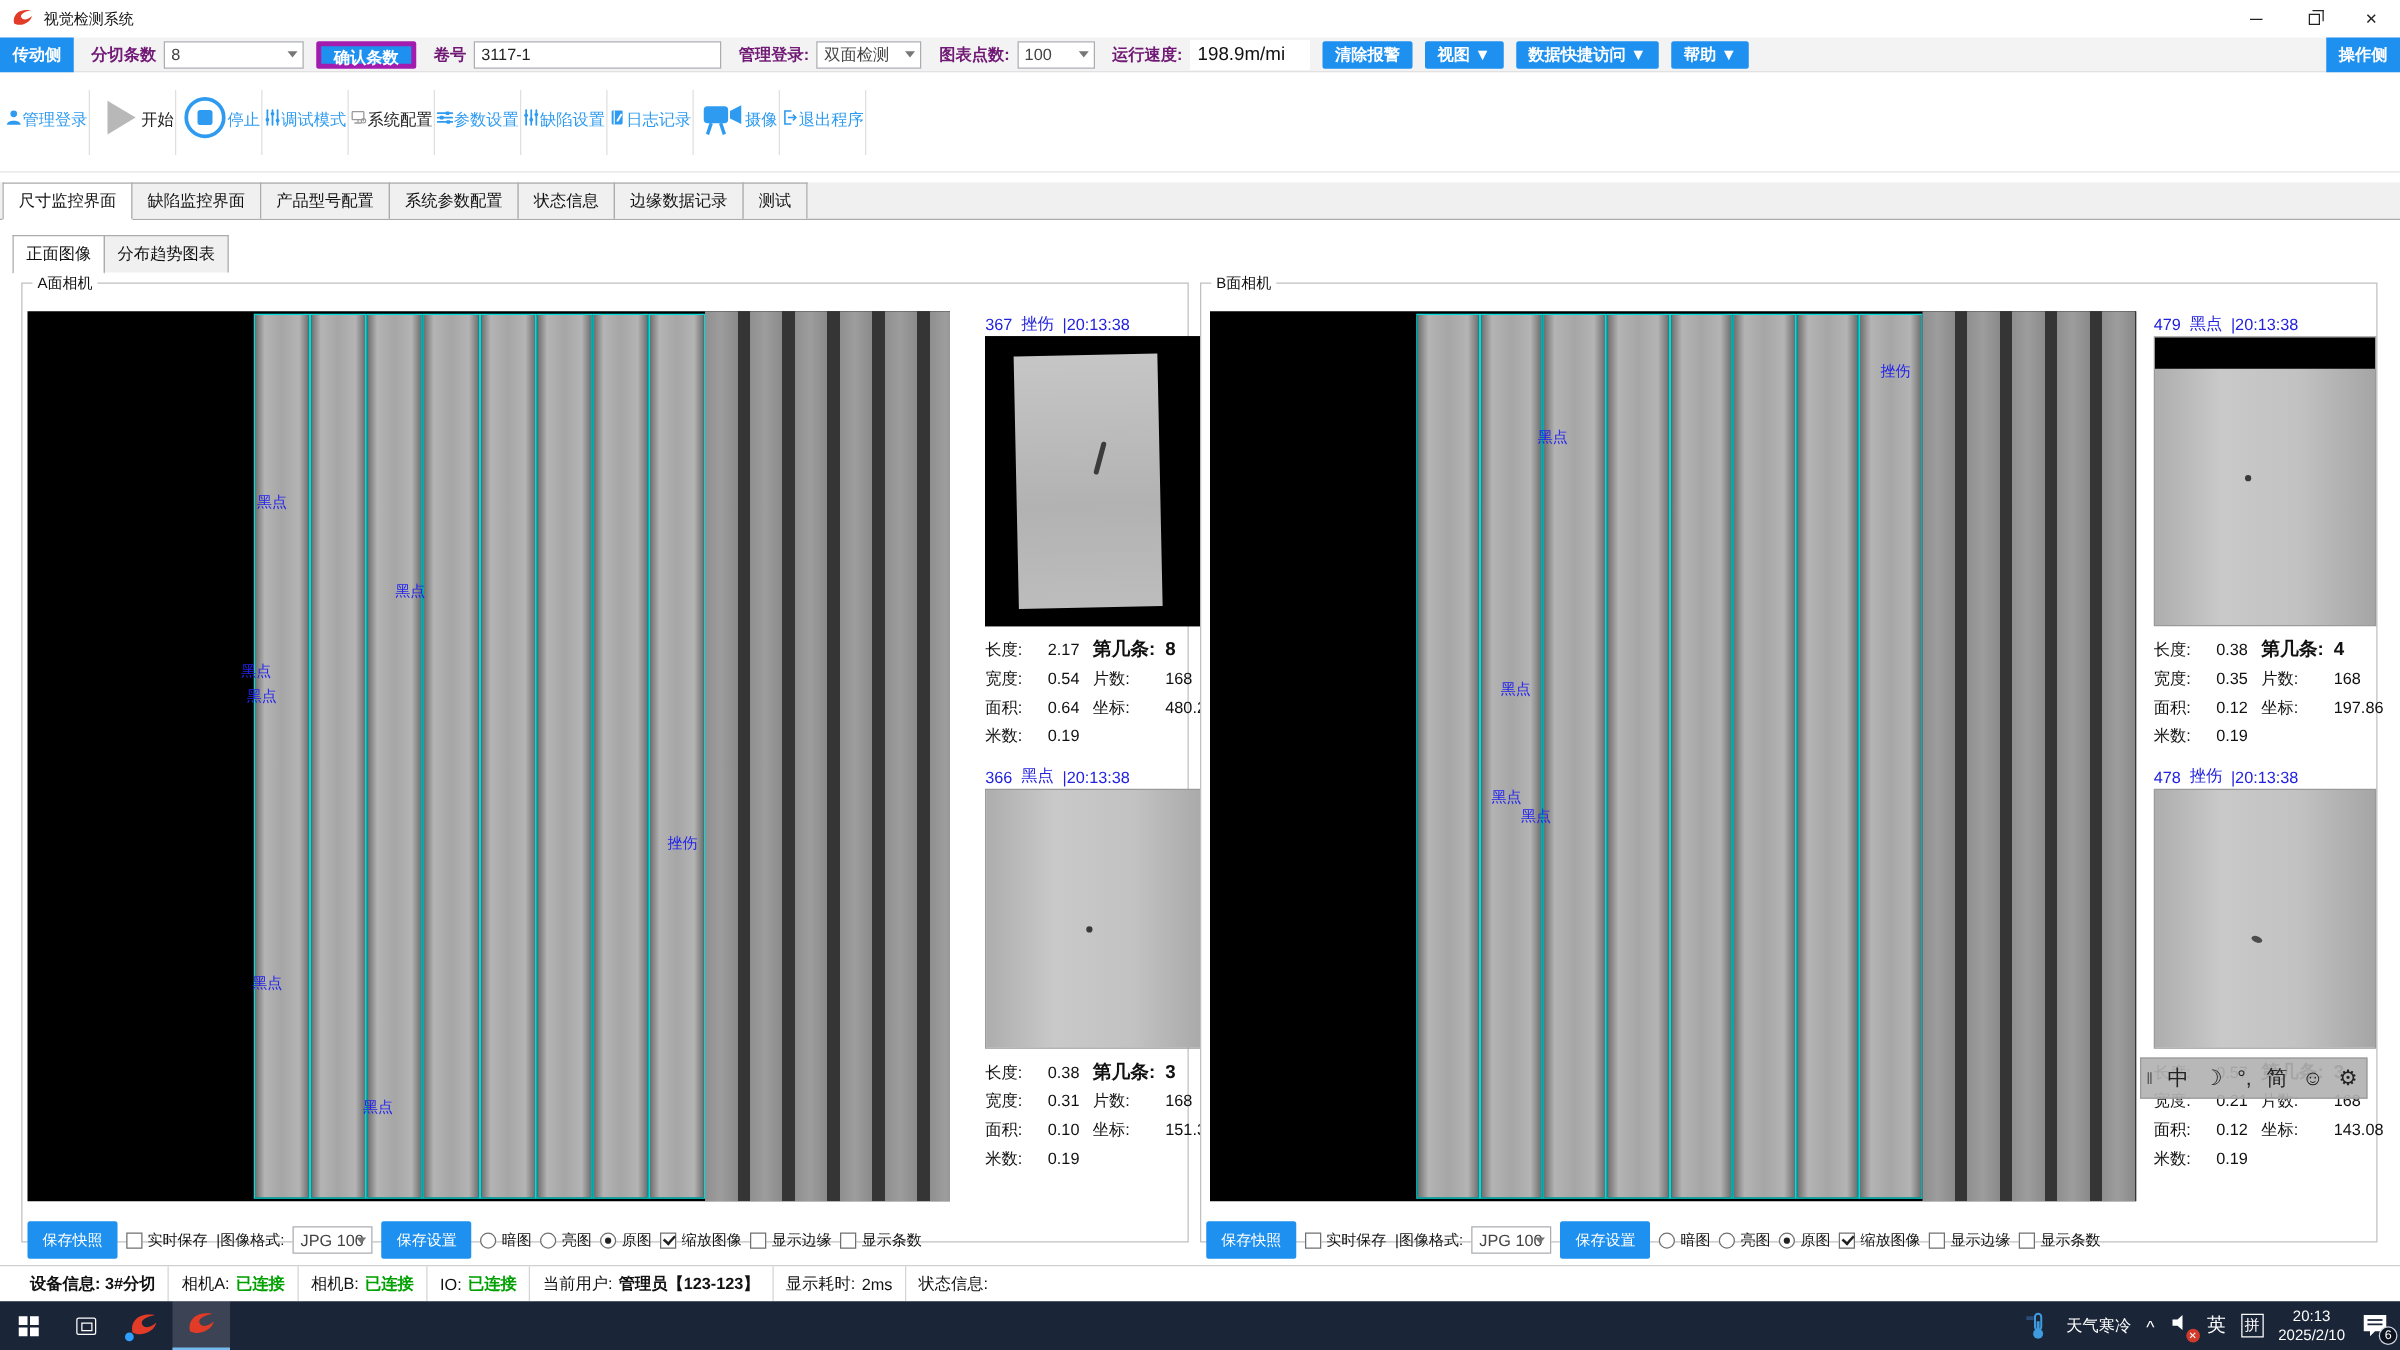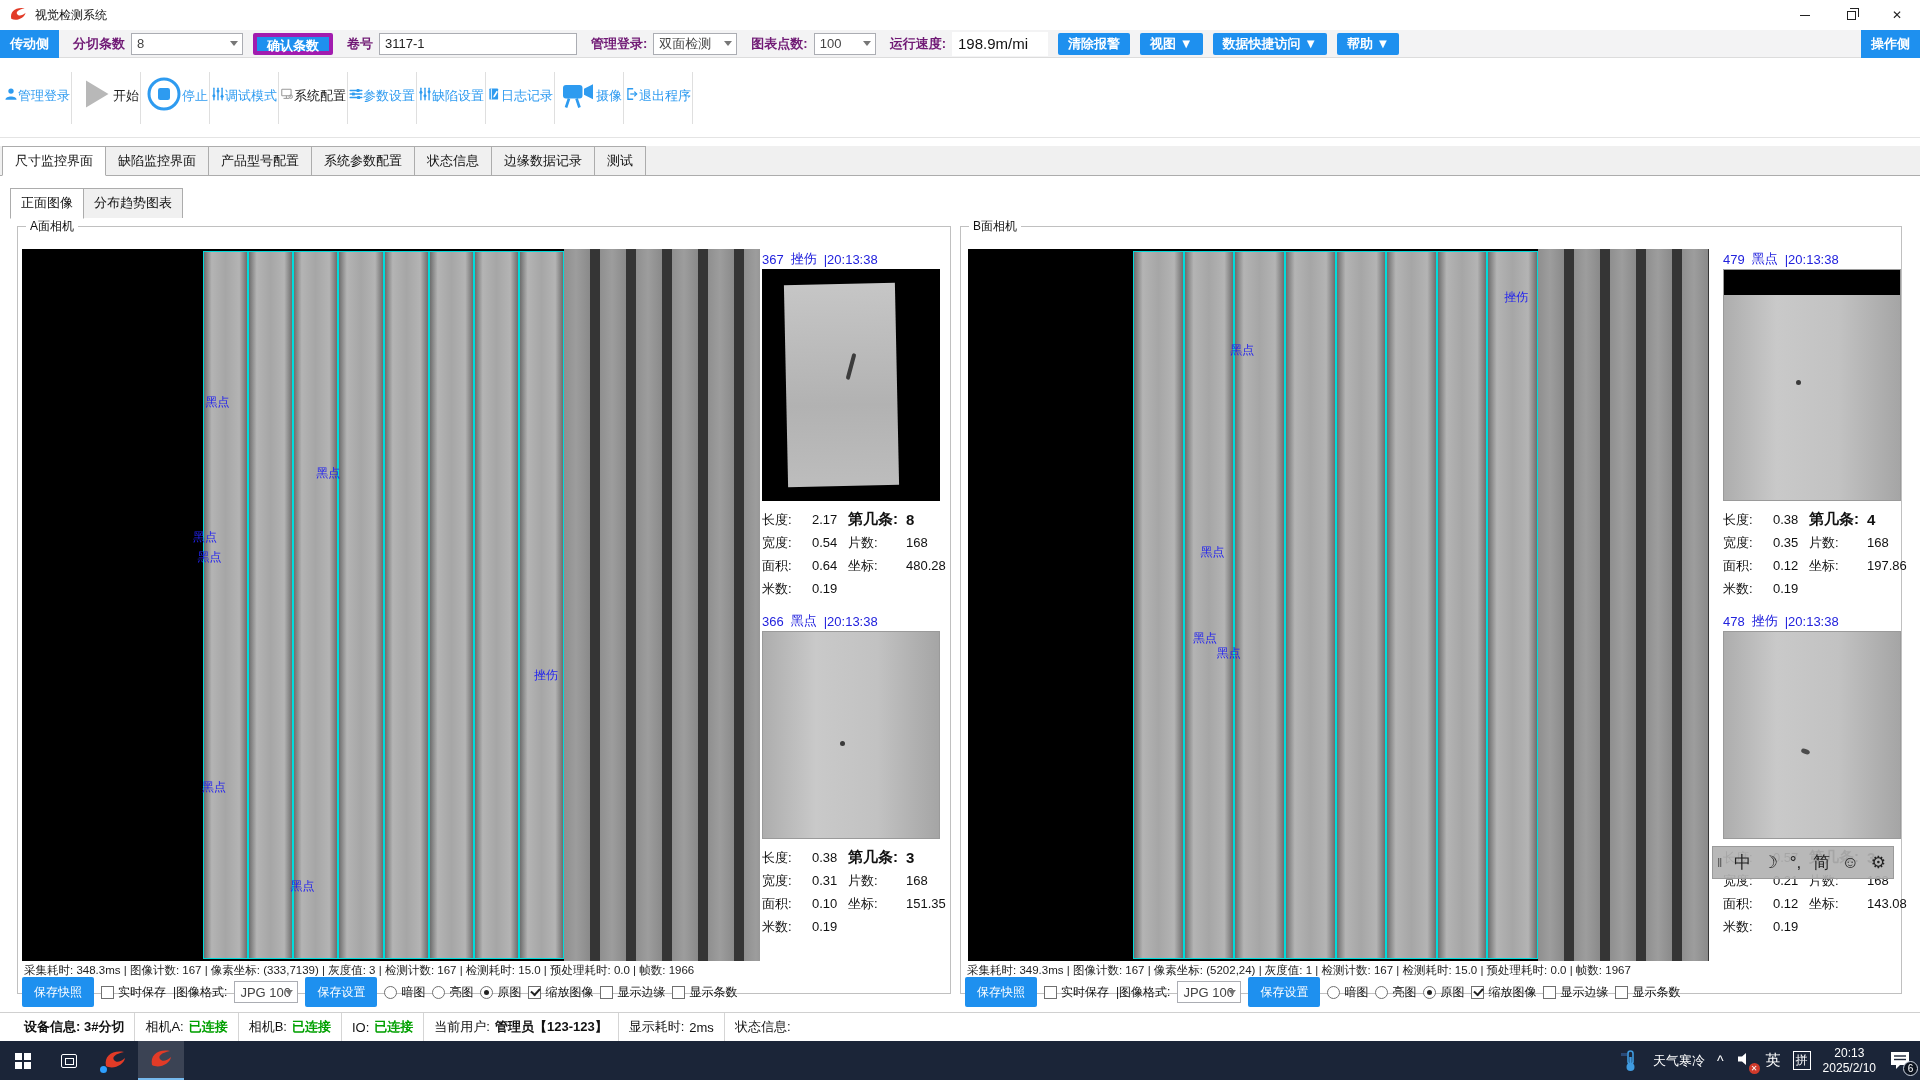--- a/index.html
+++ b/index.html
@@ -61,21 +61,21 @@
   .zone-a { left:24.5%; width:49%; }
   .zone-b { left:22.3%; width:54.6%; }
   .strip { flex:1; border:1px solid #00dcdc; background:linear-gradient(90deg,#6e6e6e 0%,#b4b4b4 18%,#a6a6a6 50%,#b4b4b4 82%,#6e6e6e 100%); }
   .grayzone { position:absolute; top:0; bottom:0; background:repeating-linear-gradient(90deg,#8f8f8f 0px,#9d9d9d 12px,#8a8a8a 26px,#353535 26px,#353535 36px); }
   .gz-a { left:73.5%; right:0; }
   .gz-b { left:76.9%; right:0; }
   .defect-label { position:absolute; color:#2323ee; font-size:12px; white-space:nowrap; transform:translate(-50%,-50%); }
 
   
   .cards { position:absolute; top:22px; width:178px; height:716px; display:flex; flex-direction:column; }
-  .cards-a { left:744px; } .cards-b { left:762px; }
+  .cards-a { left:776px;align-items:flex-end; } .cards-b { left:762px; }
   .card-header { height:20px; display:flex; gap:7px; align-items:center; font-size:13px; color:#2222dd; }
   .thumb { width:100%; position:relative; background:#b9b9b9; border:1px solid #9a9a9a; }
   .h232 { height:232px; } .h208 { height:208px; }
   .thumb.blackbg { background:#000; border-color:#000; }
   .paper { position:absolute; left:13%; top:6%; width:63%; height:88%; background:linear-gradient(180deg,#c6c6c6,#b2b2b2 60%,#bdbdbd); transform:rotate(-1.2deg); }
   .scratch { position:absolute; left:49%; top:36%; width:4px; height:27px; background:#3c3c3c; border-radius:2px; transform:rotate(15deg); }
   .graybg { background:linear-gradient(90deg,#adadad,#c9c9c9 30%,#c2c2c2 65%,#a5a5a5); }
   .topband::before { content:""; position:absolute; left:0; top:0; width:100%; height:11%; background:#000; }
   .speck { position:absolute; width:5px; height:5px; border-radius:50%; background:#3a3a3a; }
   .smudge { position:absolute; width:9px; height:5px; border-radius:50%; background:#4c4c4c; transform:rotate(20deg); }
@@ -373,21 +373,20 @@
               <span>坐标:</span>
               <span>151.35</span>
             <span>米数:</span>
               <span>0.19</span>
               <span></span>
               <span></span>
           </div>
         </div>
       </div>
 
-      <div class="pstatus">采集耗时: 348.3ms | 图像计数: 167 | 像素坐标: (333,7139) | 灰度值: 3 | 检测计数: 167 | 检测耗时: 15.0 | 预处理耗时: 0.0 | 帧数: 1966</div>
 
       <div class="saverow">
         <button class="btn-small">保存快照</button>
         <span class="ctl">
             <span class="chk"></span>
             <span>实时保存</span>
           </span>
         <span>|图像格式:</span>
         <div class="combo fmt-combo">
             <span>JPG 100</span>
@@ -498,21 +497,20 @@
               <span>坐标:</span>
               <span>143.08</span>
             <span>米数:</span>
               <span>0.19</span>
               <span></span>
               <span></span>
           </div>
         </div>
       </div>
 
-      <div class="pstatus">采集耗时: 349.3ms | 图像计数: 167 | 像素坐标: (5202,24) | 灰度值: 1 | 检测计数: 167 | 检测耗时: 15.0 | 预处理耗时: 0.0 | 帧数: 1967</div>
 
       <div class="saverow">
         <button class="btn-small">保存快照</button>
         <span class="ctl">
             <span class="chk"></span>
             <span>实时保存</span>
           </span>
         <span>|图像格式:</span>
         <div class="combo fmt-combo">
             <span>JPG 100</span>

